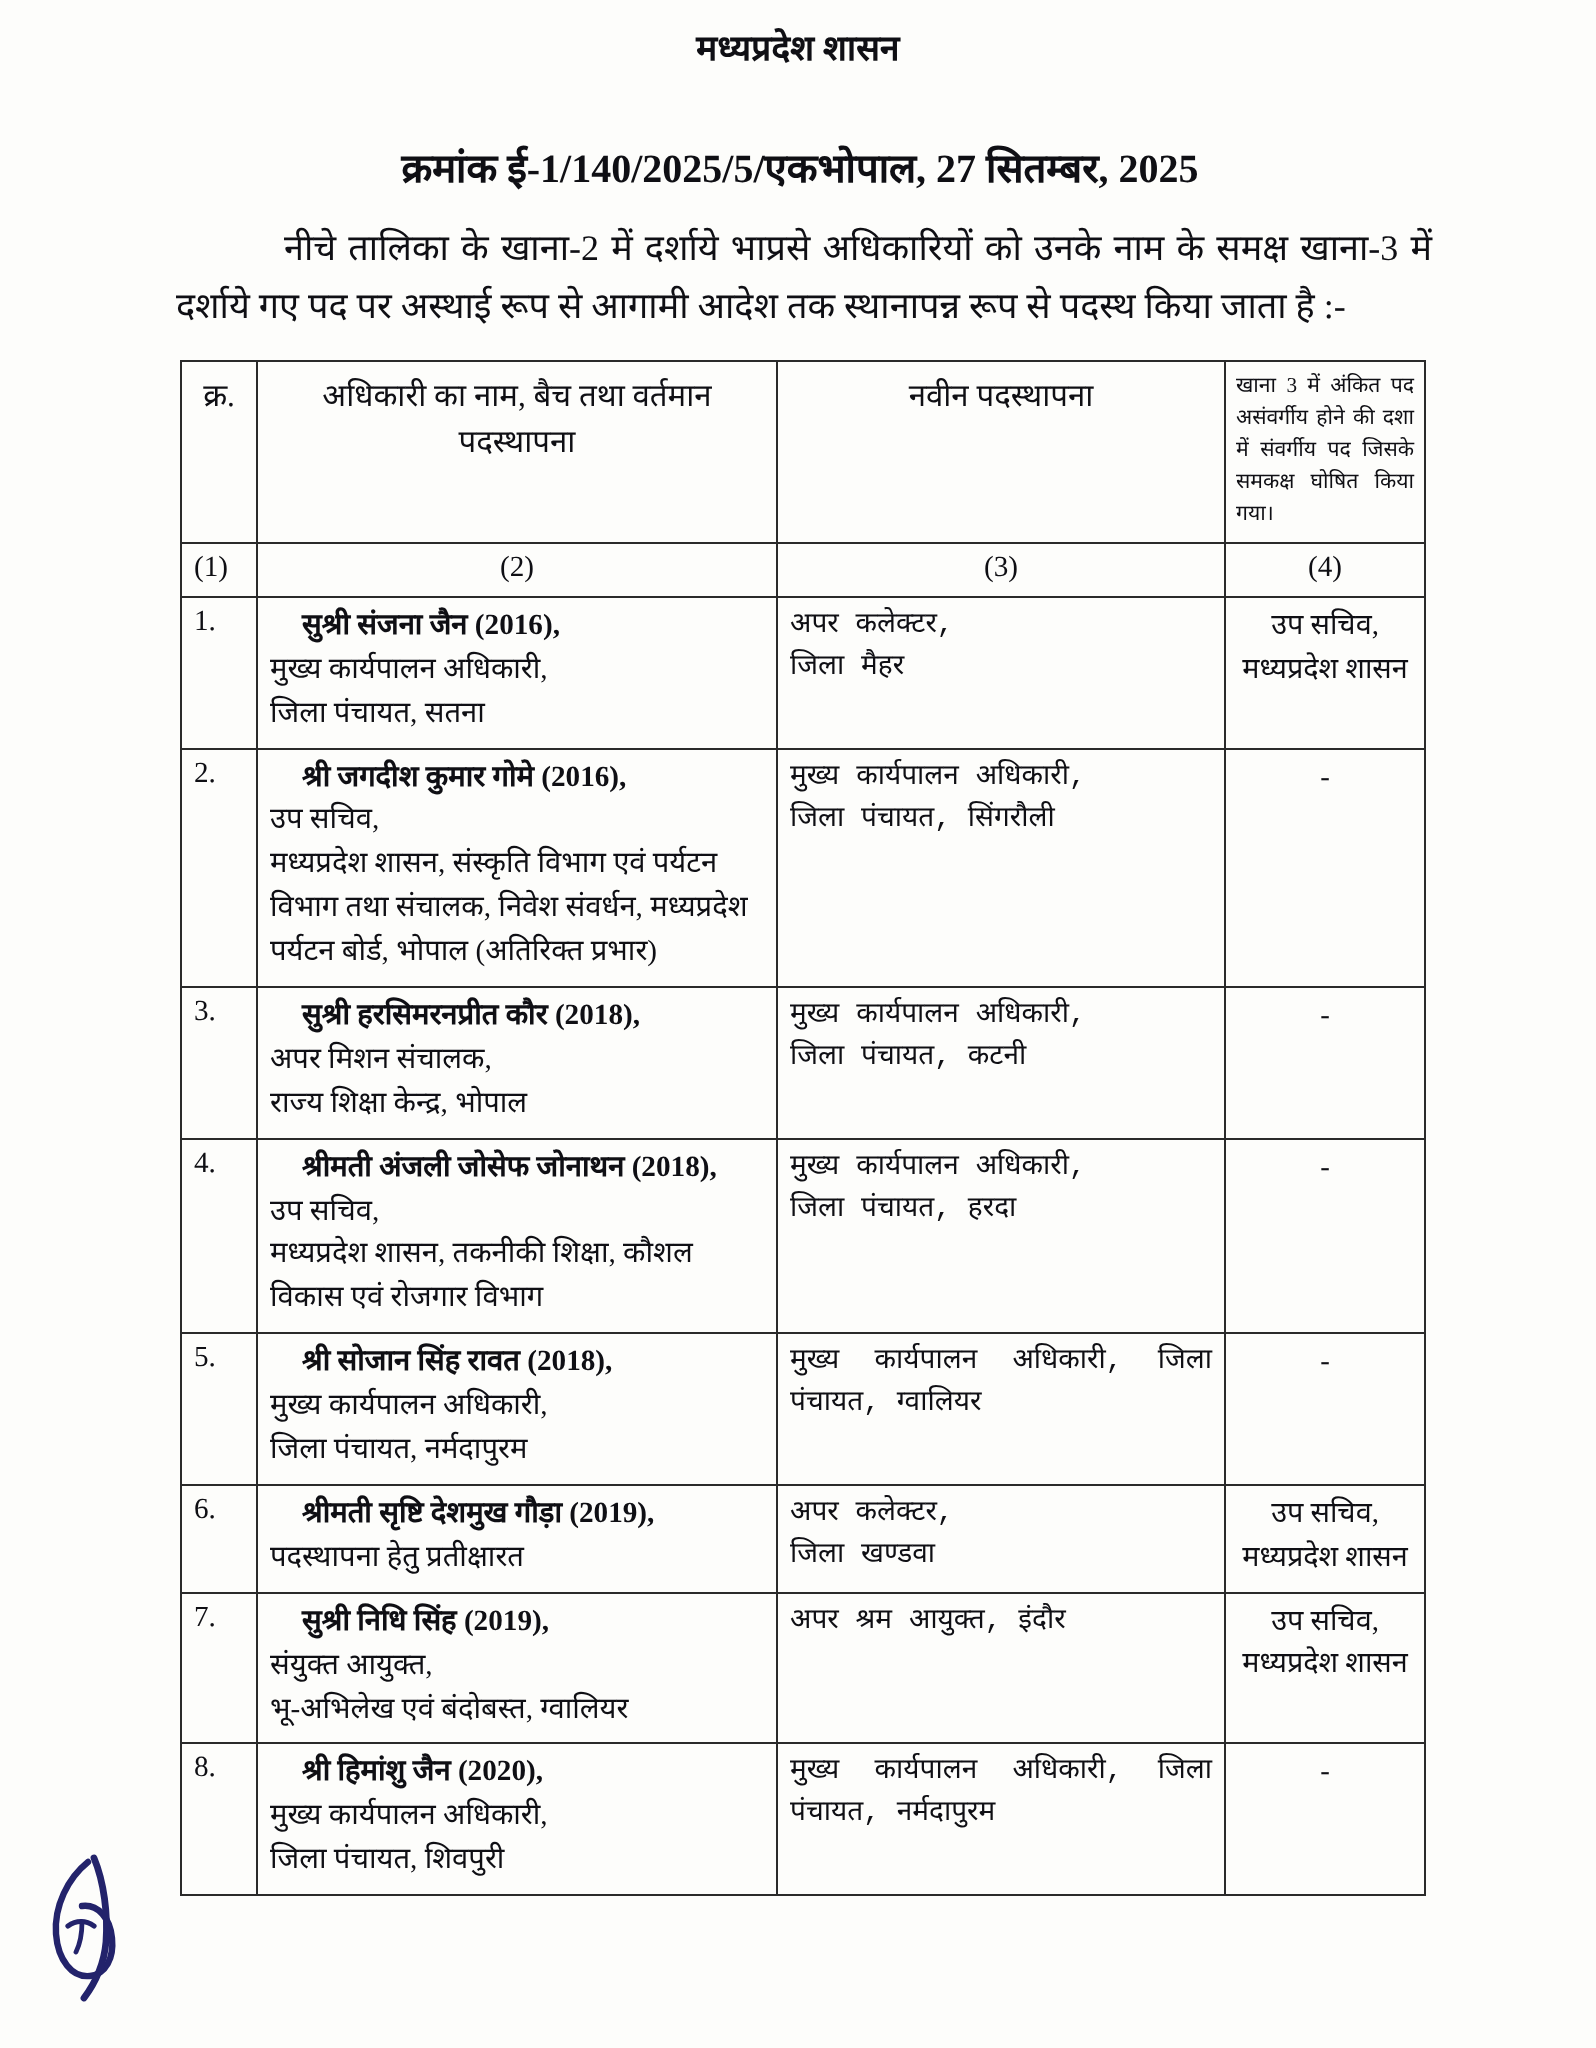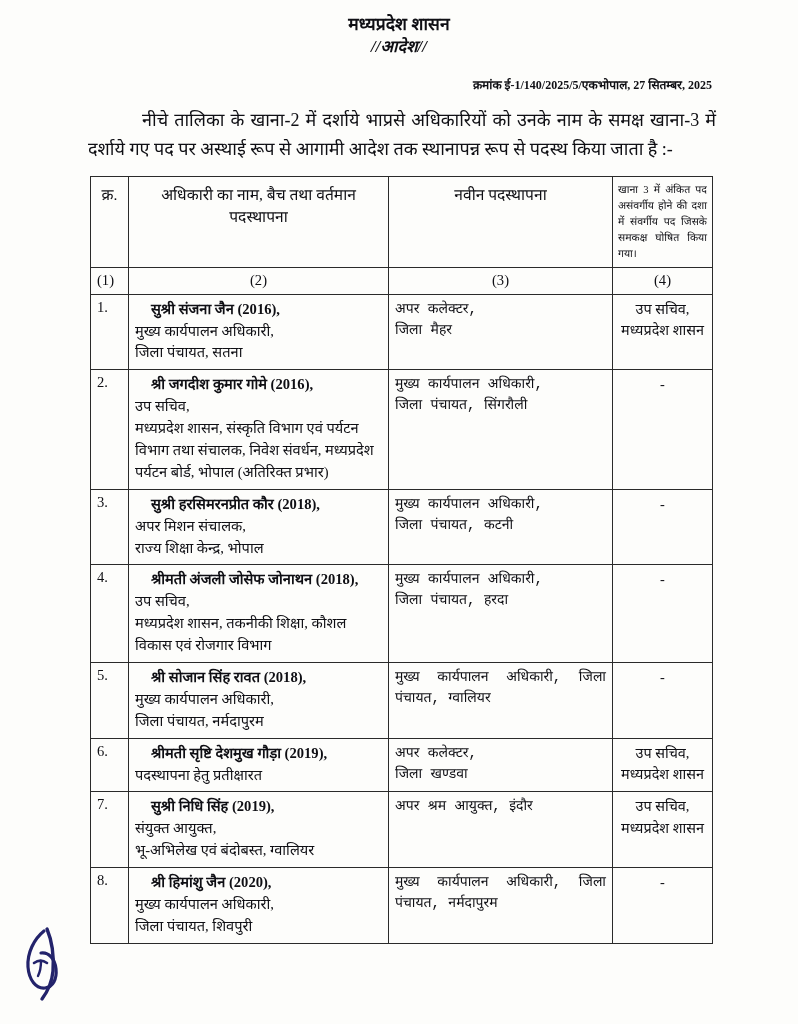--- a/index.html
+++ b/index.html
@@ -40,25 +40,25 @@
   }
   .lh-line.italic {
     font-style: italic;
     font-weight: 700;
     font-size: 16.5px;
   }
 
   
   .meta-row {
     display: flex;
-    justify-content: flex-end;
+    justify-content: center;
     align-items: baseline;
-    margin-top: 17px;
+    margin-top: 34px;
     padding: 0 86px 0 88px;
-    font-size: 12px;
+    font-size: 20px;
     font-weight: 700;
   }
 
   
   .body-para {
     margin-top: 13px;
     padding: 0 82px 0 88px;
     font-size: 18px;
     line-height: 1.62;
     text-align: justify;
@@ -160,21 +160,20 @@
   }
   .signature svg { display: block; }
 </style>
 </head>
 <body>
 
 <div class="page">
 
   <div class="letterhead">
     <div class="lh-line">मध्यप्रदेश शासन</div>
-    <div class="lh-line italic">//आदेश//</div>
   </div>
 
   <div class="meta-row">
     <div>क्रमांक ई-1/140/2025/5/एक</div>
     <div>भोपाल, 27 सितम्बर, 2025</div>
   </div>
 
   <div class="body-para">नीचे तालिका के खाना-2 में दर्शाये भाप्रसे अधिकारियों को उनके नाम के समक्ष खाना-3 में दर्शाये गए पद पर अस्थाई रूप से आगामी आदेश तक स्थानापन्न रूप से पदस्थ किया जाता है :-</div>
 
   <div class="tbl-wrap">

